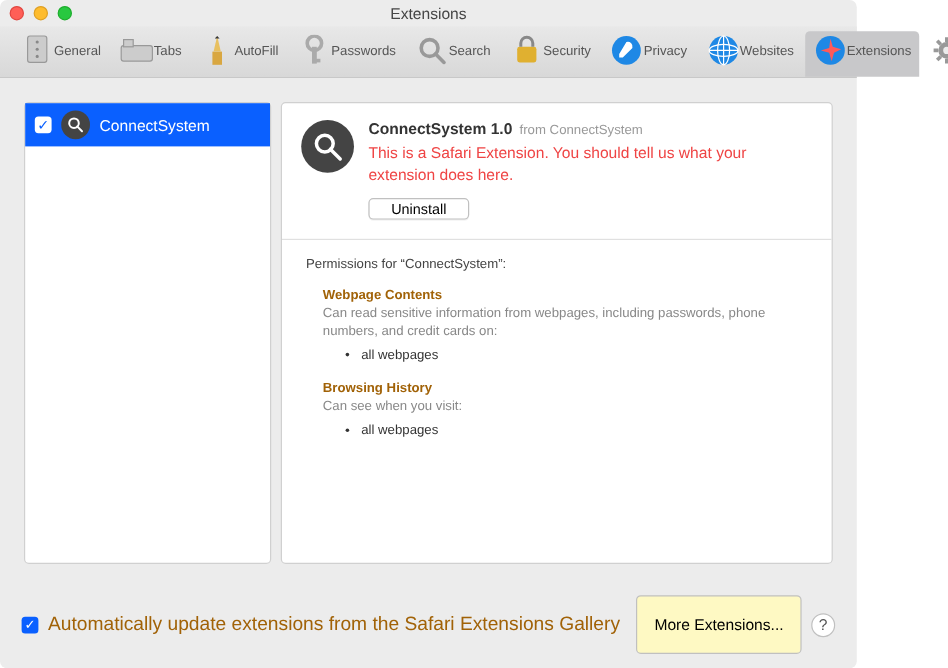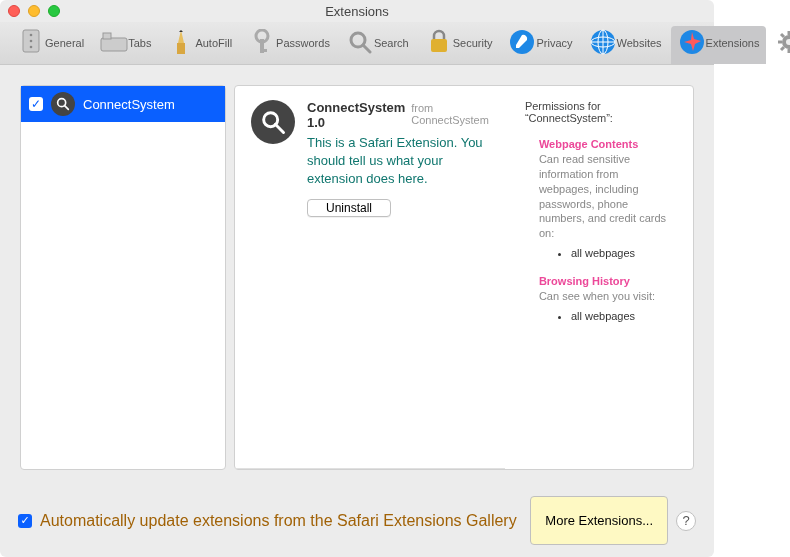--- a/index.html
+++ b/index.html
@@ -15,33 +15,33 @@
 .toolbar { display: flex; padding: 4px 10px 0 10px; gap: 2px; border-bottom: 1px solid #c8c8c8; background: linear-gradient(#e8e8e8, #d8d8d8); }
 .tb-item { display: flex; flex-direction: row; align-items: center; padding: 2px 7px 6px 7px; font-size: 11px; color: #555; cursor: pointer; border-radius: 4px 4px 0 0; }
 .tb-item.selected { background: #c8c8ca; }
 .tb-icon { width: 28px; height: 28px; display: flex; align-items: center; justify-content: center; margin-bottom: 2px; }
 .body { flex: 1; display: flex; padding: 20px; gap: 8px; }
 .sidebar { width: 206px; background: #fff; border: 1px solid #d0d0d0; border-radius: 4px; }
 .ext-item { display: flex; align-items: center; padding: 6px 8px; gap: 8px; background: #0a60ff; color: #fff; }
 .ext-chk { width: 14px; height: 14px; background: #fff; border-radius: 3px; display: flex; align-items: center; justify-content: center; color: #0a60ff; font-size: 12px; }
 .ext-icon-sm { width: 24px; height: 24px; background: #444; border-radius: 50%; display: flex; align-items: center; justify-content: center; }
 .ext-item-label { font-size: 13px; }
-.detail { flex: 1; background: #fff; border: 1px solid #d0d0d0; border-radius: 4px; display: flex; flex-direction: row; }
+.detail { flex: 1; background: #fff; border: 1px solid #d0d0d0; border-radius: 4px; display: flex; flex-direction: column; }
 .detail-head { display: flex; padding: 14px 16px 16px 16px; gap: 12px; border-bottom: 1px solid #e0e0e0; }
 .ext-icon-lg { width: 44px; height: 44px; background: #444; border-radius: 50%; display: flex; align-items: center; justify-content: center; flex-shrink: 0; }
 .detail-head-text { flex: 1; }
 .ext-title-row { display: flex; align-items: baseline; gap: 6px; }
 .ext-name { font-size: 13px; font-weight: 600; color: #333; }
 .ext-from { font-size: 11px; color: #999; }
-.ext-desc { font-size: 13px; color: #0f766e; margin-top: 4px; line-height: 1.4; }
+.ext-desc { font-size: 13px; color: #ef4444; margin-top: 4px; line-height: 1.4; }
 .uninstall-btn { margin-top: 10px; font-size: 12px; padding: 1px 18px; background: #fff; border: 1px solid #c0c0c0; border-radius: 4px; box-shadow: 0 1px 0 rgba(0,0,0,0.05); cursor: pointer; }
 .perms { padding: 14px 20px; font-size: 11px; }
 .perms-title { color: #444; margin-bottom: 14px; }
 .perm-block { margin-left: 14px; margin-bottom: 16px; }
-.perm-h { font-weight: 600; color: #ec4899; }
+.perm-h { font-weight: 600; color: #a16207; }
 .perm-d { color: #888; margin: 2px 0 6px 0; line-height: 1.35; }
 .perm-block ul { margin-left: 32px; color: #333; }
 .footer { display: flex; align-items: center; padding: 6px 18px 12px 18px; gap: 8px; }
 .footer-chk { width: 14px; height: 14px; background: #0a60ff; border-radius: 3px; display: flex; align-items: center; justify-content: center; color: #fff; font-size: 11px; }
 .footer-label { font-size: 16px; flex: 1; color: #a16207; }
 .more-btn { font-size: 13px; padding: 16px 14px; background: #fef9c3; border: 1px solid #c0c0c0; border-radius: 4px; cursor: pointer; }
 .help-btn { width: 20px; height: 20px; border-radius: 50%; background: #fff; border: 1px solid #c0c0c0; font-size: 13px; color: #555; display: flex; align-items: center; justify-content: center; cursor: pointer; }
 svg { display: block; }
 </style>
 </head>

